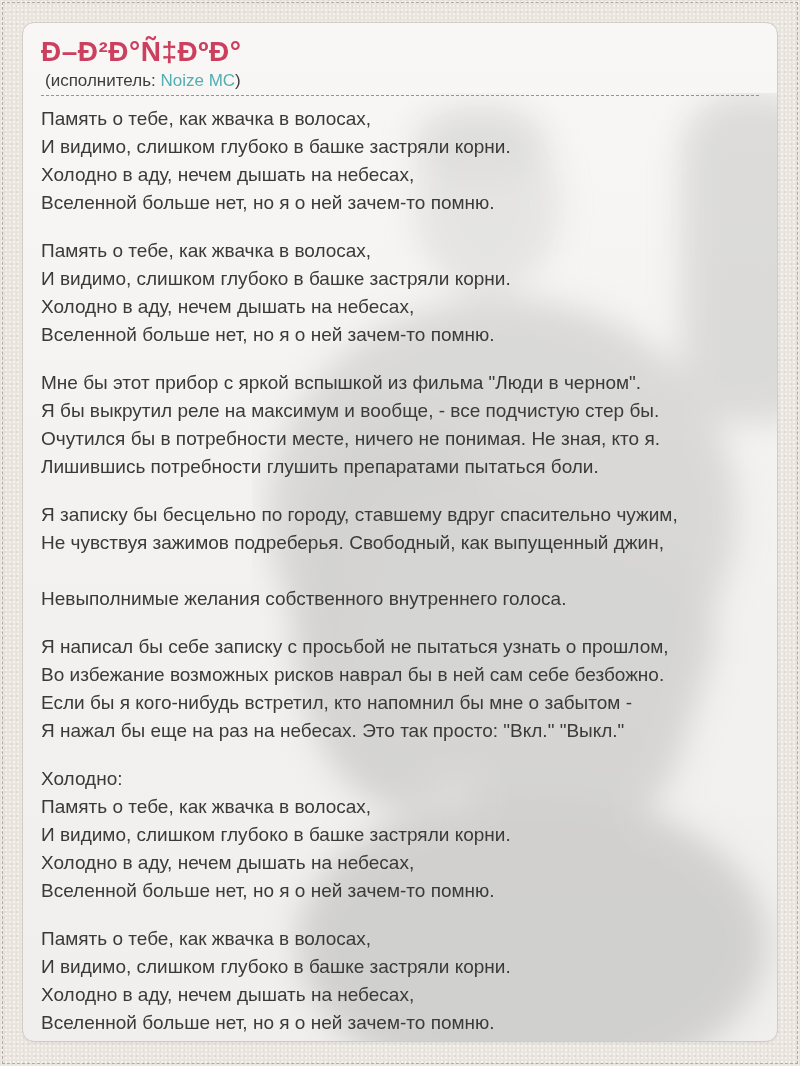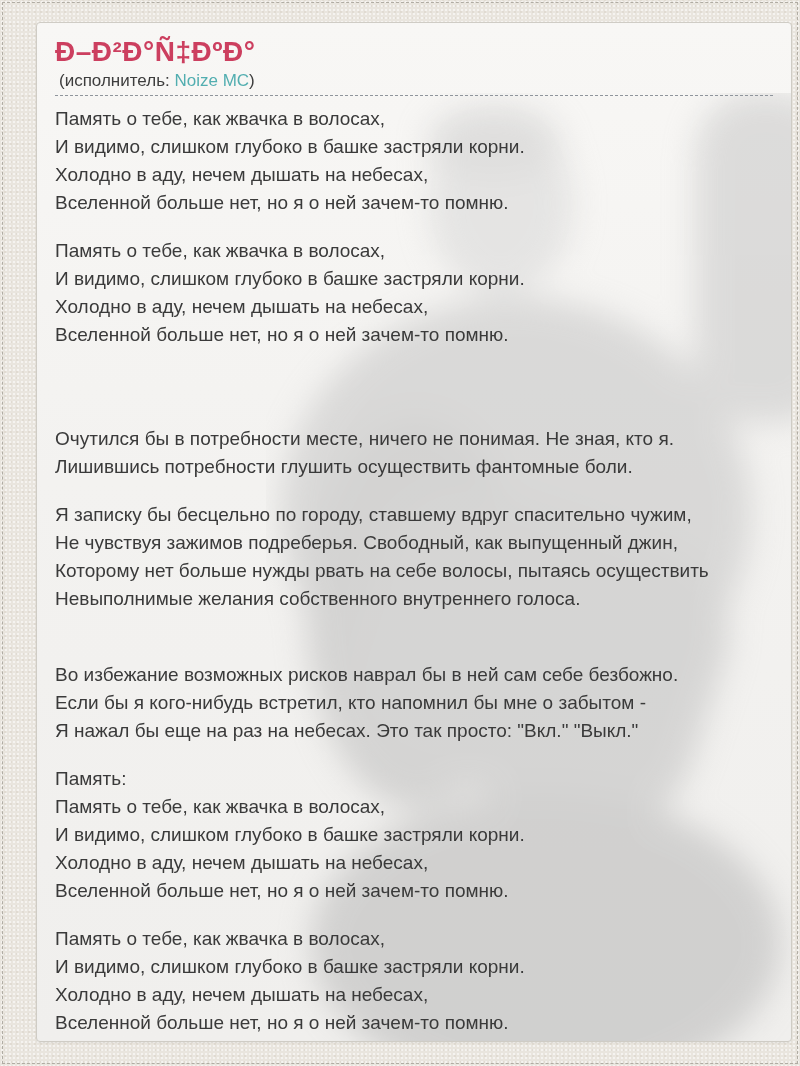--- a/index.html
+++ b/index.html
@@ -21,26 +21,26 @@
   }
   .page-dashes {
     position: absolute;
     left: 2px; top: 2px; right: 2px; bottom: 2px;
     border: 1px dashed #b0aca3;
     pointer-events: none;
     z-index: 5;
   }
   .card {
     position: absolute;
-    left: 36px;
+    left: 22px;
     top: 22px;
     width: 754px;
     height: 1018px;
     border: 1px solid #cfccc5;
-    border-radius: 4px;
+    border-radius: 12px;
     background: linear-gradient(180deg, #f8f7f5 0%, #f3f2f0 45%, #f0efed 100%);
     box-shadow: 0 1px 2px rgba(0,0,0,0.06);
     overflow: hidden;
   }
   .bg-figure {
     position: absolute;
     top: 70px;
     right: -15px;
     width: 540px;
     height: 950px;
@@ -116,20 +116,20 @@
   <div class="content">
     <h1 class="title">Ð–Ð²Ð°Ñ‡ÐºÐ°</h1>
 
     <p class="subtitle"><span>(исполнитель: </span><a class="artist" href="#">Noize MC</a><span>)</span></p>
 
     <div class="sep"></div>
 
     <div class="lyrics" id="lyrics">
         <p class="stanza"><span>Память о тебе, как жвачка в волосах,</span><br><span>И видимо, слишком глубоко в башке застряли корни.</span><br><span>Холодно в аду, нечем дышать на небесах,</span><br><span>Вселенной больше нет, но я о ней зачем-то помню.</span></p>
         <p class="stanza"><span>Память о тебе, как жвачка в волосах,</span><br><span>И видимо, слишком глубоко в башке застряли корни.</span><br><span>Холодно в аду, нечем дышать на небесах,</span><br><span>Вселенной больше нет, но я о ней зачем-то помню.</span></p>
-        <p class="stanza"><br><br><span>Очутился бы в потребности месте, ничего не понимая. Не зная, кто я.</span><br><span>Лишившись потребности глушить осуществить фантомные боли.</span></p>
-        <p class="stanza"><span>Я записку бы бесцельно по городу, ставшему вдруг спасительно чужим,</span><br><span>Не чувствуя зажимов подреберья. Свободный, как выпущенный джин,</span><br><span>Которому нет больше нужды рвать на себе волосы, пытаясь осуществить</span><br><span>Невыполнимые желания собственного внутреннего голоса.</span></p>
-        <p class="stanza"><br><span>Во избежание возможных рисков наврал бы в ней сам себе безбожно.</span><br><span>Если бы я кого-нибудь встретил, кто напомнил бы мне о забытом -</span><br><span>Я нажал бы еще на раз на небесах. Это так просто: "Вкл." "Выкл."</span></p>
-        <p class="stanza"><span>Память:</span><br><span>Память о тебе, как жвачка в волосах,</span><br><span>И видимо, слишком глубоко в башке застряли корни.</span><br><span>Холодно в аду, нечем дышать на небесах,</span><br><span>Вселенной больше нет, но я о ней зачем-то помню.</span></p>
+        <p class="stanza"><span>Мне бы этот прибор с яркой вспышкой из фильма "Люди в черном".</span><br><span>Я бы выкрутил реле на максимум и вообще, - все подчистую стер бы.</span><br><span>Очутился бы в потребности месте, ничего не понимая. Не зная, кто я.</span><br><span>Лишившись потребности глушить препаратами пытаться боли.</span></p>
+        <p class="stanza"><span>Я записку бы бесцельно по городу, ставшему вдруг спасительно чужим,</span><br><span>Не чувствуя зажимов подреберья. Свободный, как выпущенный джин,</span><br><br><span>Невыполнимые желания собственного внутреннего голоса.</span></p>
+        <p class="stanza"><span>Я написал бы себе записку с просьбой не пытаться узнать о прошлом,</span><br><span>Во избежание возможных рисков наврал бы в ней сам себе безбожно.</span><br><span>Если бы я кого-нибудь встретил, кто напомнил бы мне о забытом -</span><br><span>Я нажал бы еще на раз на небесах. Это так просто: "Вкл." "Выкл."</span></p>
+        <p class="stanza"><span>Холодно:</span><br><span>Память о тебе, как жвачка в волосах,</span><br><span>И видимо, слишком глубоко в башке застряли корни.</span><br><span>Холодно в аду, нечем дышать на небесах,</span><br><span>Вселенной больше нет, но я о ней зачем-то помню.</span></p>
         <p class="stanza"><span>Память о тебе, как жвачка в волосах,</span><br><span>И видимо, слишком глубоко в башке застряли корни.</span><br><span>Холодно в аду, нечем дышать на небесах,</span><br><span>Вселенной больше нет, но я о ней зачем-то помню.</span></p>
       </div>
   </div>
 </article>
 
 </body></html>

